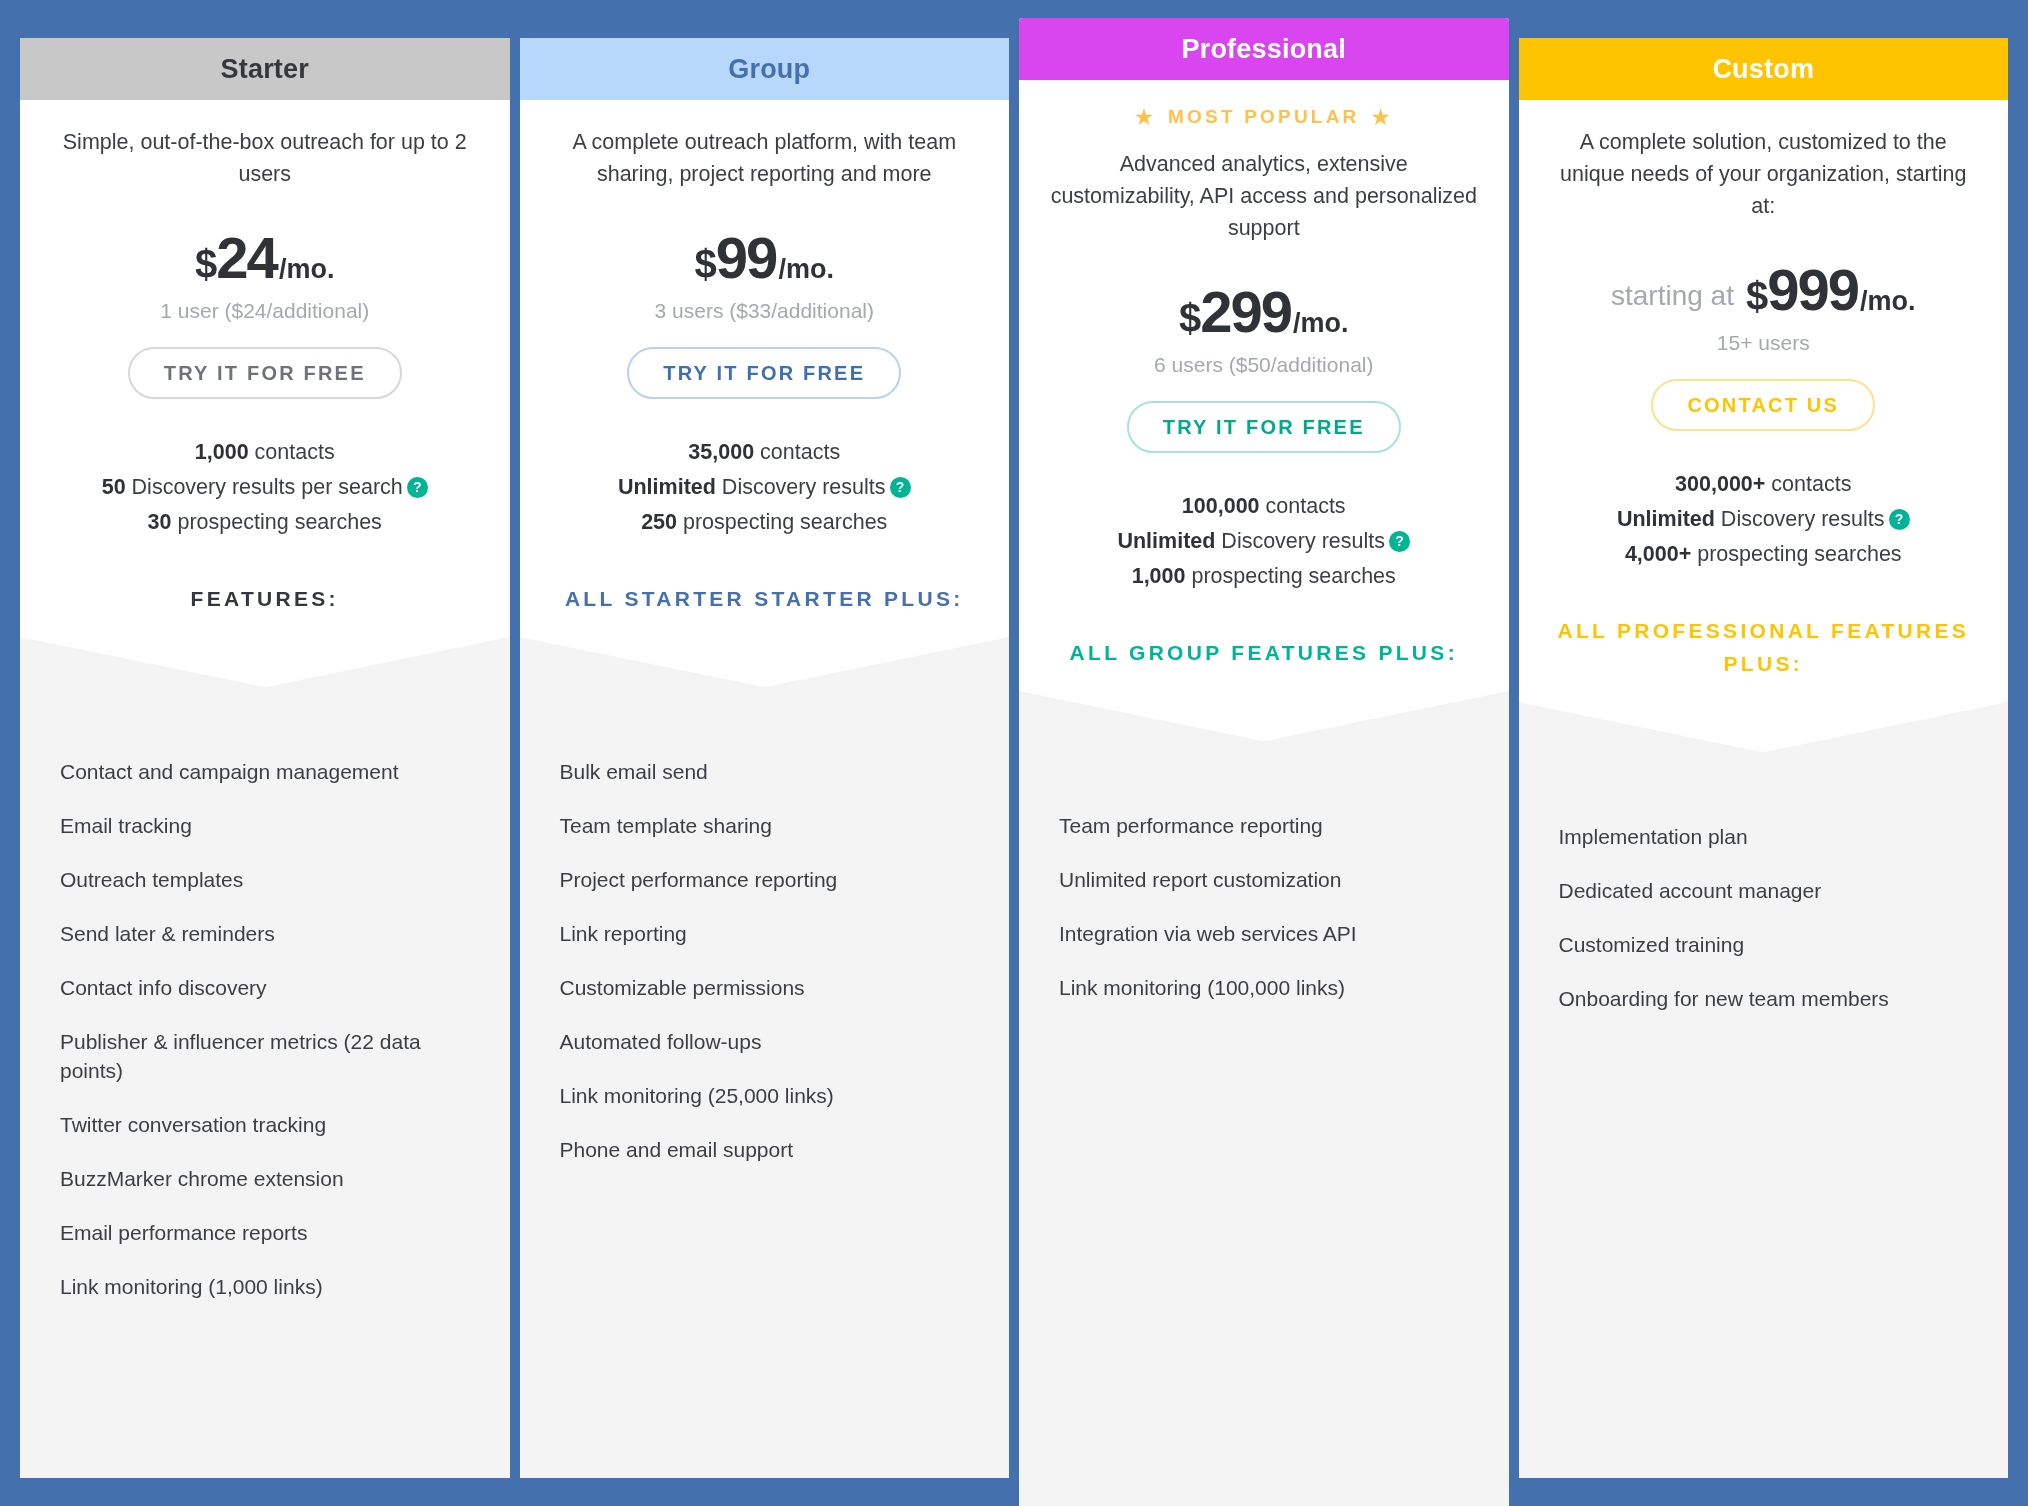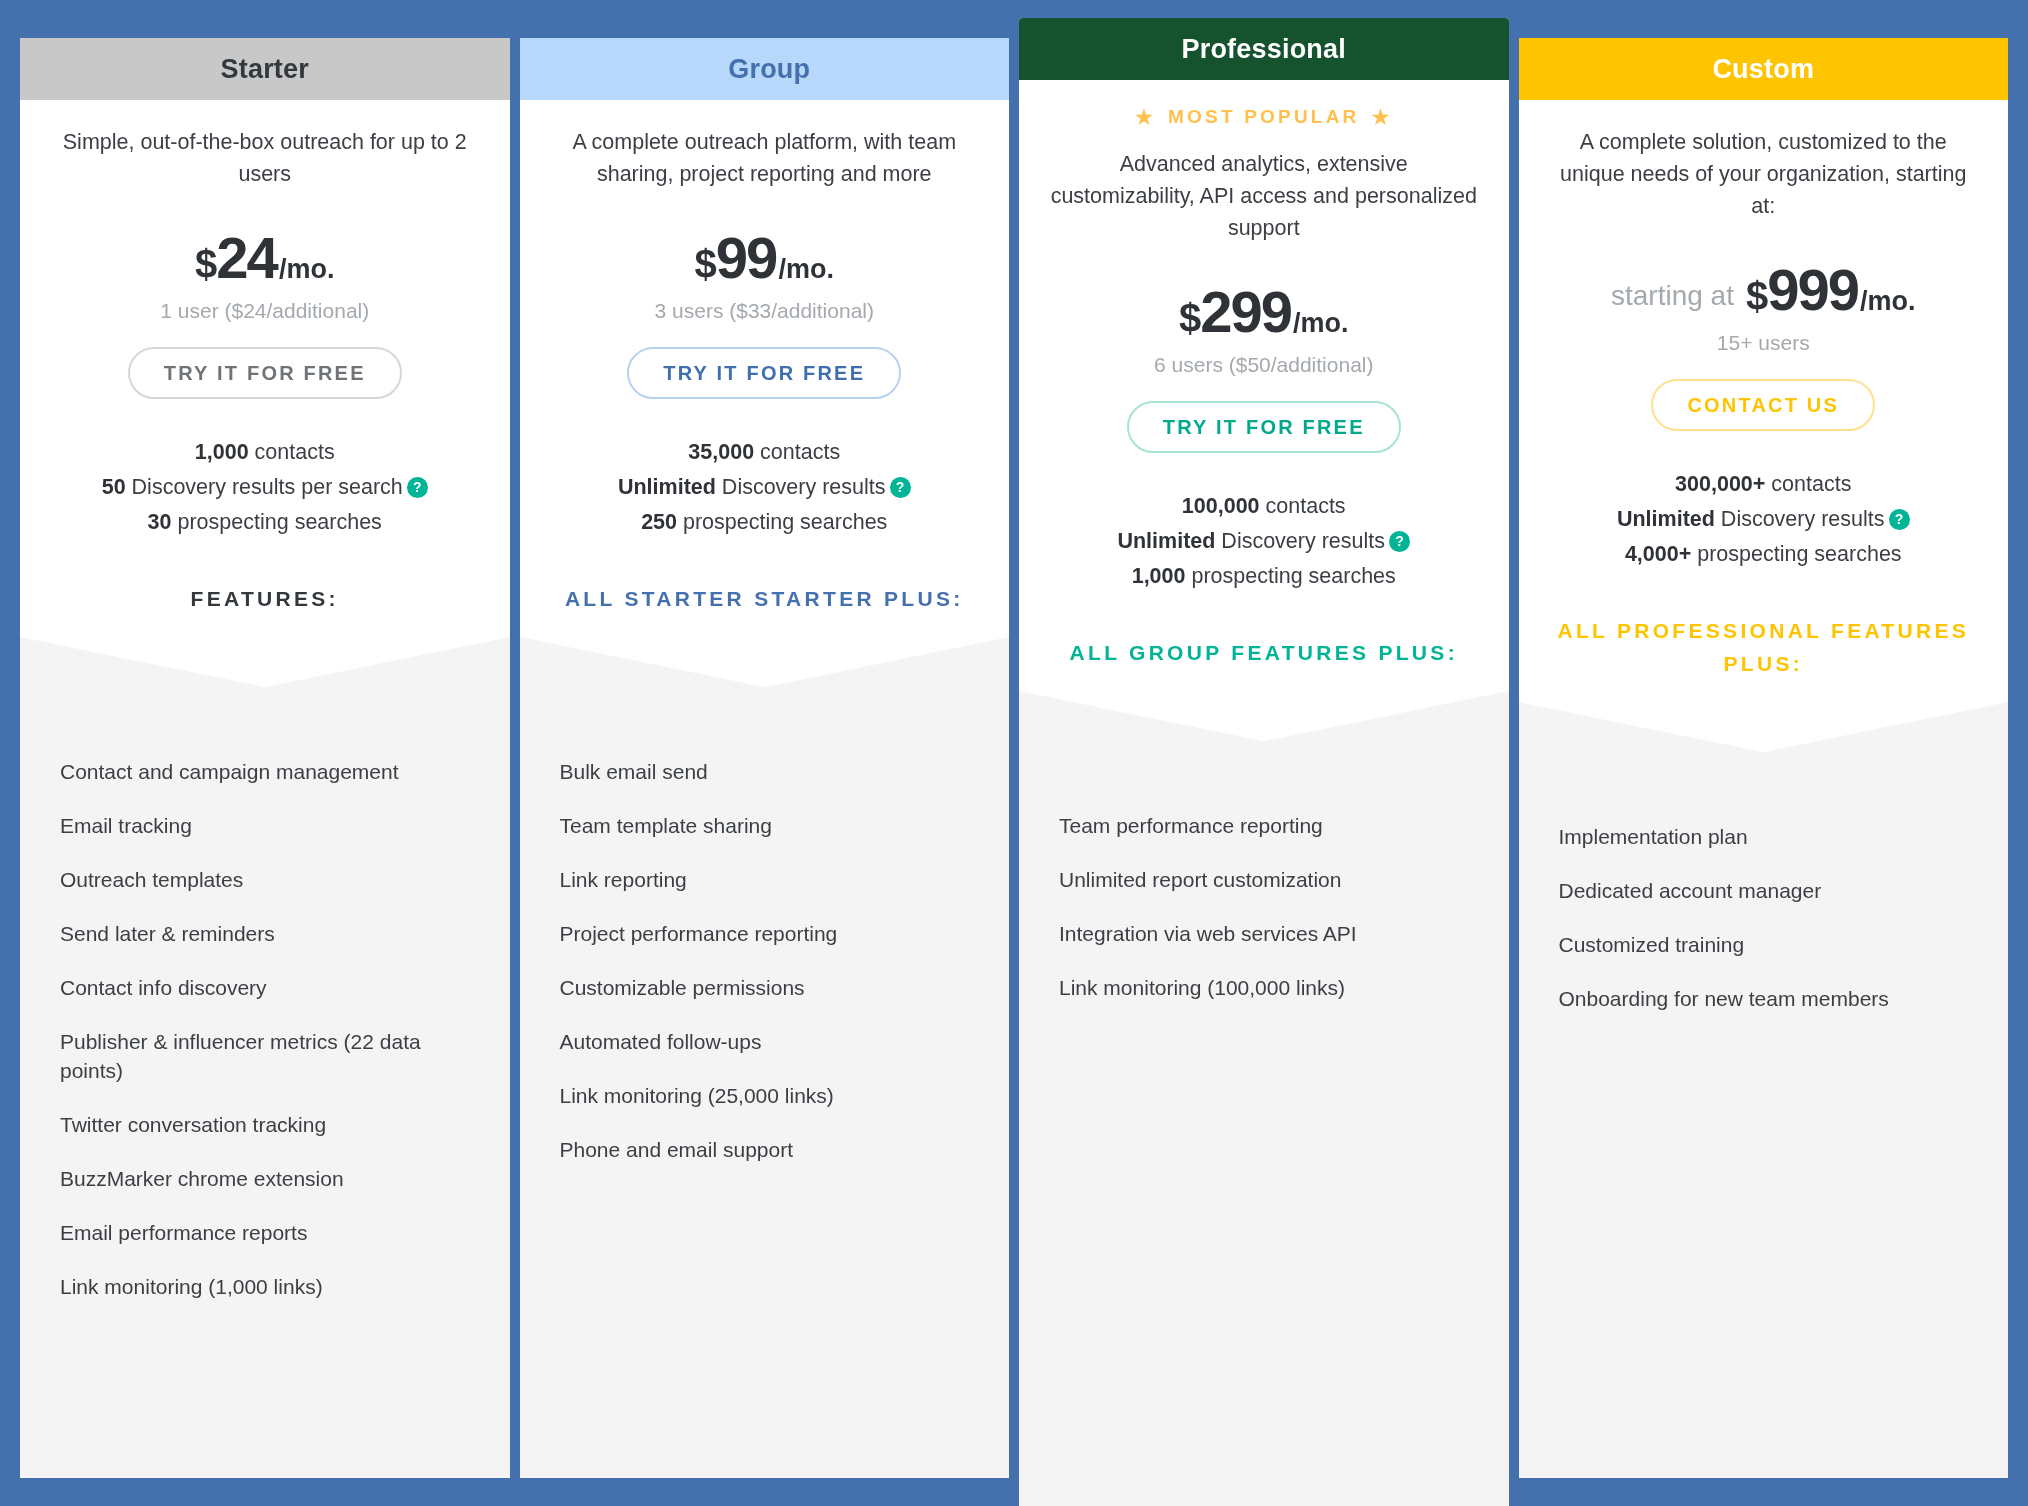--- a/index.html
+++ b/index.html
@@ -59,21 +59,21 @@
   .plan-header-title {
     font-size: 27px;
     font-weight: bold;
     letter-spacing: 0.2px;
   }
 
   .hdr-starter       { background: #c8c8c8; }
   .hdr-starter .plan-header-title { color: #33383d; }
   .hdr-group         { background: #b8d8fb; padding-left: 10px; }
   .hdr-group .plan-header-title   { color: #4470ae; }
-  .hdr-professional  { background: #14532d; }
+  .hdr-professional  { background: #d946ef; }
   .hdr-professional .plan-header-title { color: #ffffff; }
   .hdr-custom        { background: #ffc400; }
   .hdr-custom .plan-header-title  { color: #ffffff; }
 
   
   .plan-top {
     background: #ffffff;
     padding: 0 28px;
     text-align: center;
     flex: 0 0 auto;
@@ -294,22 +294,22 @@
           <div class="stat-line"><span class="stat-strong">35,000</span><span> contacts</span></div>
           <div class="stat-line"><span class="stat-strong">Unlimited</span><span> Discovery results</span><span class="help-icon">?</span></div>
           <div class="stat-line"><span class="stat-strong">250</span><span> prospecting searches</span></div>
         </div>
         <div class="features-heading fh-group">ALL STARTER STARTER PLUS:</div>
       </div>
       <div class="notch"></div>
       <div class="plan-features">
         <div class="feature-item">Bulk email send</div>
         <div class="feature-item">Team template sharing</div>
+        <div class="feature-item">Project performance reporting</div>
         <div class="feature-item">Link reporting</div>
-        <div class="feature-item">Project performance reporting</div>
         <div class="feature-item">Customizable permissions</div>
         <div class="feature-item">Automated follow-ups</div>
         <div class="feature-item">Link monitoring (25,000 links)</div>
         <div class="feature-item">Phone and email support</div>
       </div>
     </div>
     <div class="plan-card featured">
       <div class="plan-header hdr-professional">
         <div class="plan-header-title">Professional</div>
       </div>

